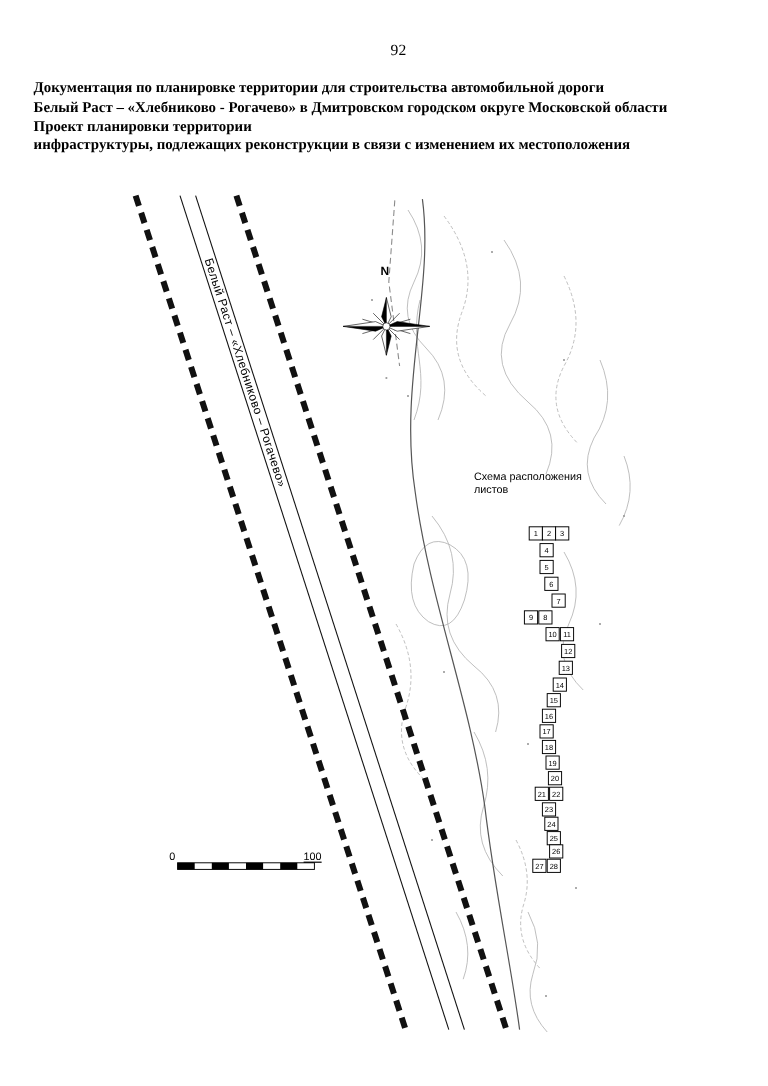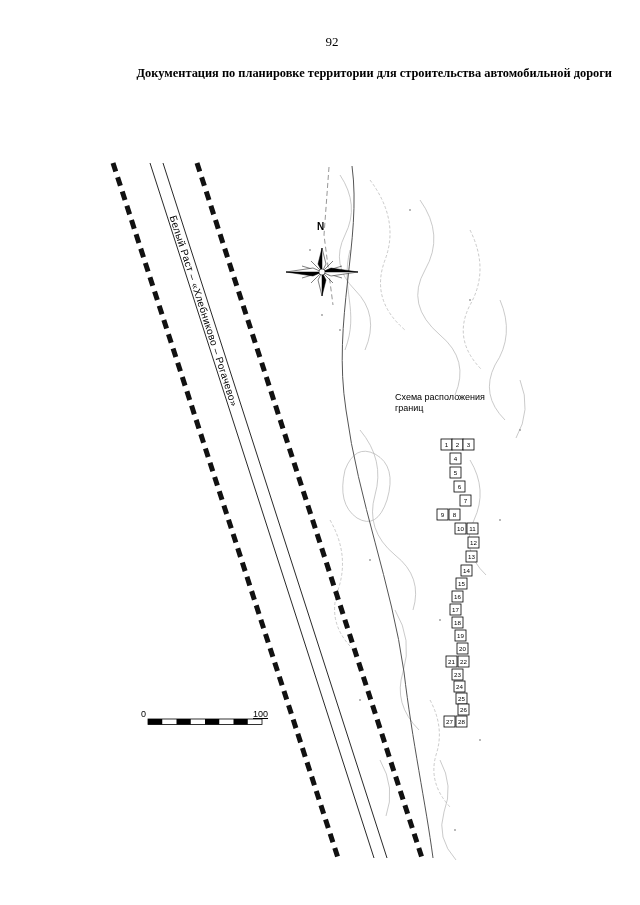--- a/index.html
+++ b/index.html
@@ -6,21 +6,21 @@
   .page{
     position:relative;width:640px;height:905px;background:#ffffff;
     overflow:hidden;font-family:"Liberation Serif",serif;color:#000;
   }
   .page-number{
     position:absolute;top:34px;left:0;width:100%;text-align:center;
     font-size:13px;
     margin-left:12px;
   }
   .title-block{
-    position:absolute;top:66px;left:28px;right:28px;text-align:right;
+    position:absolute;top:66px;left:28px;right:28px;text-align:left;
     font-weight:bold;font-size:12.4px;line-height:15.8px;
   }
   .map-svg{position:absolute;left:0;top:0;z-index:1;}
   .map-label{position:absolute;z-index:2;font-family:"Liberation Sans",sans-serif;}
   .road-label{
     left:178px;top:214px;font-size:10px;letter-spacing:0.4px;
     transform:rotate(72deg);transform-origin:0 0;white-space:nowrap;
   }
   .north-label{left:317px;top:221px;font-size:10px;font-weight:bold;}
   .scheme-label{left:395px;top:392px;width:122px;font-size:9px;line-height:11px;}
@@ -29,20 +29,23 @@
 </style>
 </head>
 <body>
 
 <div class="page">
 
   <div class="page-number">92</div>
 
   <div class="title-block">
     <div>Документация по планировке территории для строительства автомобильной дороги</div>
+    <div>Белый Раст – «Хлебниково - Рогачево» в Дмитровском городском округе Московской области</div>
+    <div>Проект планировки территории</div>
+    <div>инфраструктуры, подлежащих реконструкции в связи с изменением их местоположения</div>
   </div>
 
   <svg class="map-svg" width="640" height="905" viewBox="0 0 640 905">
 
     <g fill="none" stroke="#b3b3b3" stroke-width="0.7">
       <path d="M340,175 q20,30 5,60 q-15,30 10,55 q25,25 10,60"></path>
       <path d="M370,180 q30,40 15,80 q-15,40 20,70" stroke-dasharray="3 2"></path>
       <path d="M420,200 q25,35 5,70 q-20,35 15,65 q30,25 15,60"></path>
       <path d="M470,230 q20,40 0,75 q-18,35 12,65" stroke-dasharray="3 2"></path>
       <path d="M500,300 q15,35 -5,65 q-15,30 10,55"></path>
@@ -167,18 +170,18 @@
       <rect x="57" y="0" width="14.25" height="5.5" fill="#000"></rect>
       <rect x="85.5" y="0" width="14.25" height="5.5" fill="#000"></rect>
     </g>
   </svg>
 
   <div class="map-label road-label">Белый Раст – «Хлебниково – Рогачево»</div>
   <div class="map-label north-label">N</div>
 
   <div class="map-label scheme-label">
     <div>Схема расположения</div>
-    <div>границ</div>
+    <div>листов</div>
   </div>
 
   <div class="map-label scale-zero">0</div>
   <div class="map-label scale-hundred">100</div>
 </div>
 
 </body></html>

